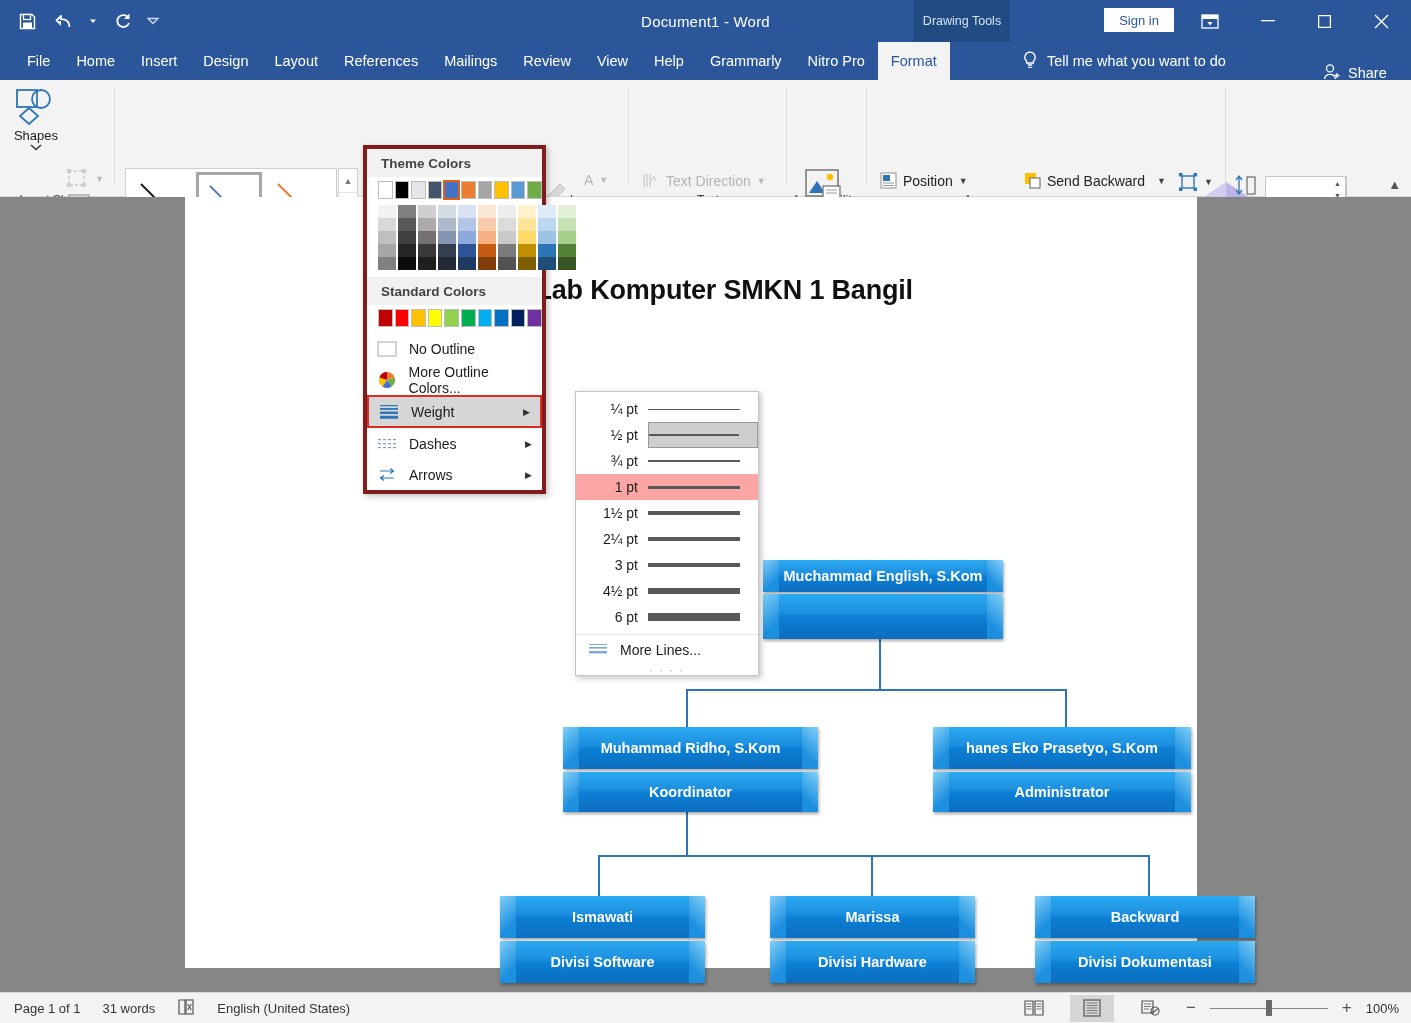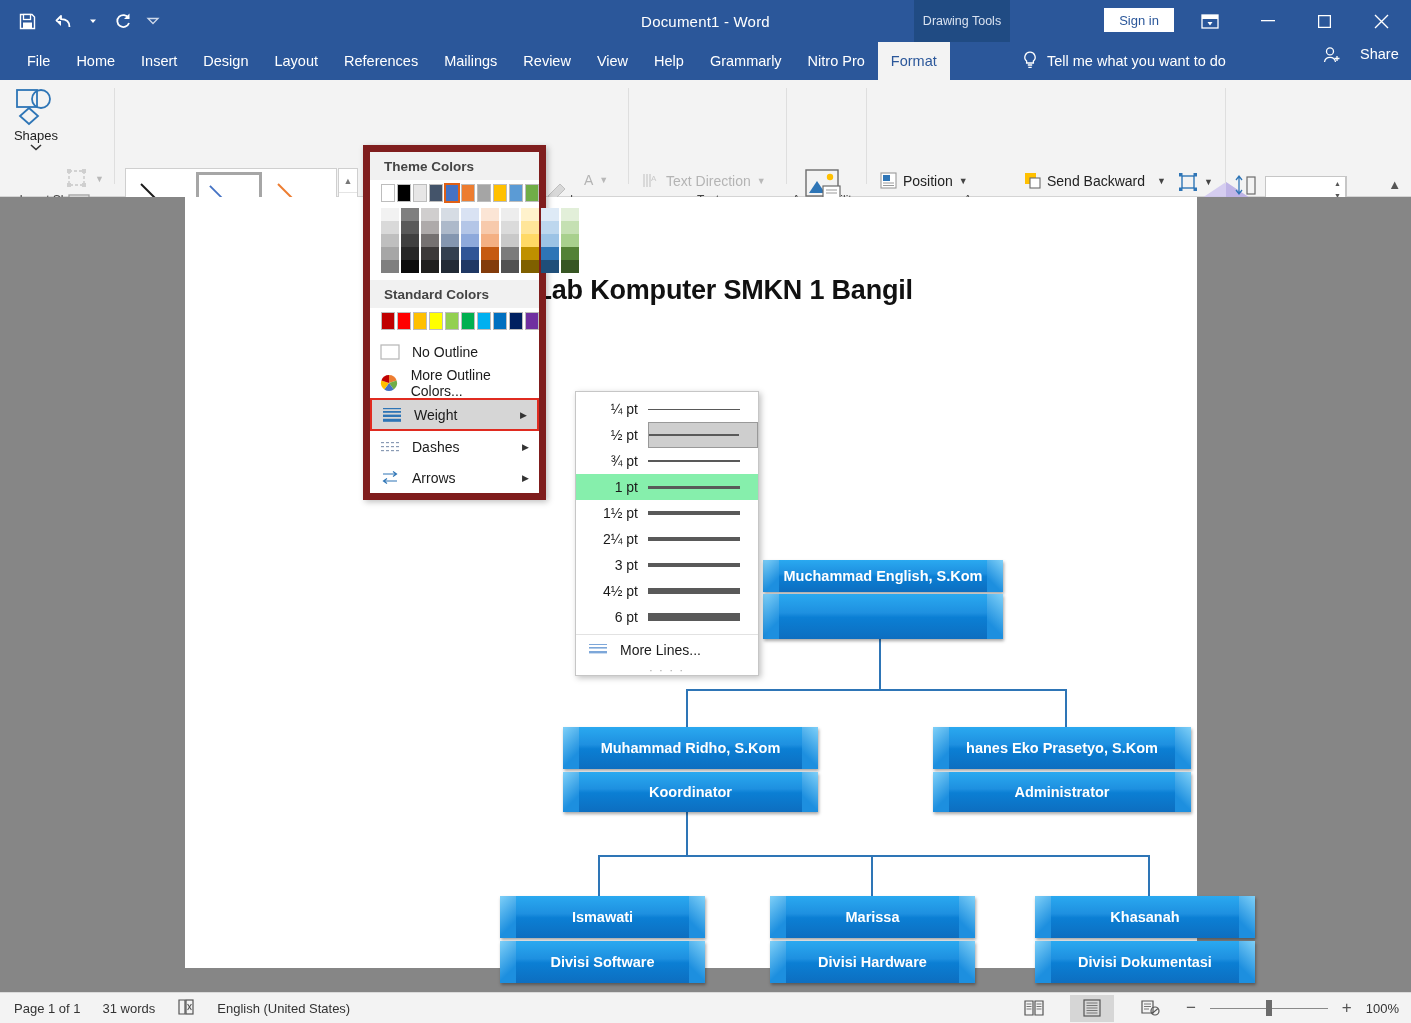--- a/index.html
+++ b/index.html
@@ -62,22 +62,22 @@
   .tab {
     padding: 0 13px; height: 38px; display: flex; align-items: center;
     color: #ffffff; font-size: 14.5px; white-space: nowrap;
   }
   .tab.active { background: #f3f3f3; color: #2b579a; }
   .tellme {
     position: absolute; left: 1022px; top: 0; height: 38px;
     display: flex; align-items: center; gap: 9px; color: #fff; font-size: 14.5px;
   }
   .share {
-    position: absolute; left: 1322px; top: 4px; height: 38px;
-    display: flex; align-items: flex-start; gap: 18px; color: #fff; font-size: 14.5px;
+    position: absolute; left: 1322px; top: 12px; height: 38px;
+    display: flex; align-items: center; gap: 6px; color: #fff; font-size: 14.5px;
   }
 
   
   .ribbon {
     position: absolute; top: 80px; left: 0; width: 1411px; height: 117px;
     background: #f3f3f3; border-bottom: 1px solid #d4d4d4;
   }
   .rgroup { position: absolute; top: 0; height: 129px; }
   .rgroup-label {
     position: absolute; bottom: 2px; left: 0; width: 100%;
@@ -173,21 +173,21 @@
     content: ""; position: absolute; top: 0; bottom: 0; width: 16px;
   }
   .node::before { left: 0; background: linear-gradient(135deg,#7fd0f8 0%, #1d8fdf 70%); }
   .node::after  { right: 0; background: linear-gradient(225deg,#7fd0f8 0%, #1d8fdf 70%); }
   .node span { position: relative; z-index: 2; padding: 0 18px; }
   .conn { position: absolute; background: #2e75b6; }
 
   
   .dropdown {
     position: absolute; left: 363px; top: 145px; width: 183px;
-    background: #ffffff; border: 7px solid #7f1d1d;
+    background: #ffffff; border: 4px solid #7f1d1d;
     box-shadow: 2px 2px 6px rgba(0,0,0,.25); z-index: 50;
   }
   .dd-header {
     height: 28px; display: flex; align-items: center; padding-left: 14px;
     font-size: 13.5px; font-weight: bold; color: #444; background: #f1f1f1;
   }
   .swatch-row { display: flex; gap: 2px; padding: 4px 0 4px 11px; }
   .swatch { width: 18px; height: 18px; border: 1px solid #bdbdbd; }
   .swatch.sel { outline: 2px solid #e06015; outline-offset: -1px; border-color: #fff; }
   .tint-grid { display: flex; gap: 2px; padding: 2px 0 7px 11px; }
@@ -208,21 +208,21 @@
     box-shadow: 2px 2px 6px rgba(0,0,0,.25); z-index: 60; padding-top: 4px;
   }
   .w-item {
     height: 26px; display: flex; align-items: center; position: relative;
   }
   .w-item .wlabel {
     width: 72px; text-align: right; padding-right: 10px; font-size: 14px; color: #1a1a1a;
   }
   .w-item .wline-wrap { flex: 1; display: flex; align-items: center; height: 26px; padding-right: 18px; }
   .w-item .wline { width: 100%; background: #595959; }
-  .w-item.sel { background: #86efac; }
+  .w-item.sel { background: #fca5a5; }
   .w-item.sel2 .wline-wrap { background: #cecece; border: 1px solid #999; }
   .sub-sep { height: 1px; background: #e2e2e2; margin: 4px 0 0 0; }
   .more-lines {
     height: 30px; display: flex; align-items: center; gap: 12px; padding-left: 12px;
     font-size: 14px; color: #1a1a1a;
   }
   .grip { height: 10px; display: flex; align-items: center; justify-content: center; font-size: 10px; color: #9a9a9a; letter-spacing: 2px; }
 
   
   .statusbar {
@@ -663,21 +663,21 @@
           <div class="node" style="left: 315px; top: 744px; width: 205px; height: 42px;">
             <span>Divisi Software</span>
           </div>
           <div class="node" style="left: 585px; top: 699px; width: 205px; height: 42px;">
             <span>Marissa</span>
           </div>
           <div class="node" style="left: 585px; top: 744px; width: 205px; height: 42px;">
             <span>Divisi Hardware</span>
           </div>
           <div class="node" style="left: 850px; top: 699px; width: 220px; height: 42px;">
-            <span>Khasanah</span>
+            <span>Backward</span>
           </div>
           <div class="node" style="left: 850px; top: 744px; width: 220px; height: 42px;">
             <span>Divisi Dokumentasi</span>
           </div>
         </div>
     </div>
   </div>
 
   <div class="dropdown">
     <div class="dd-header">Theme Colors</div>

